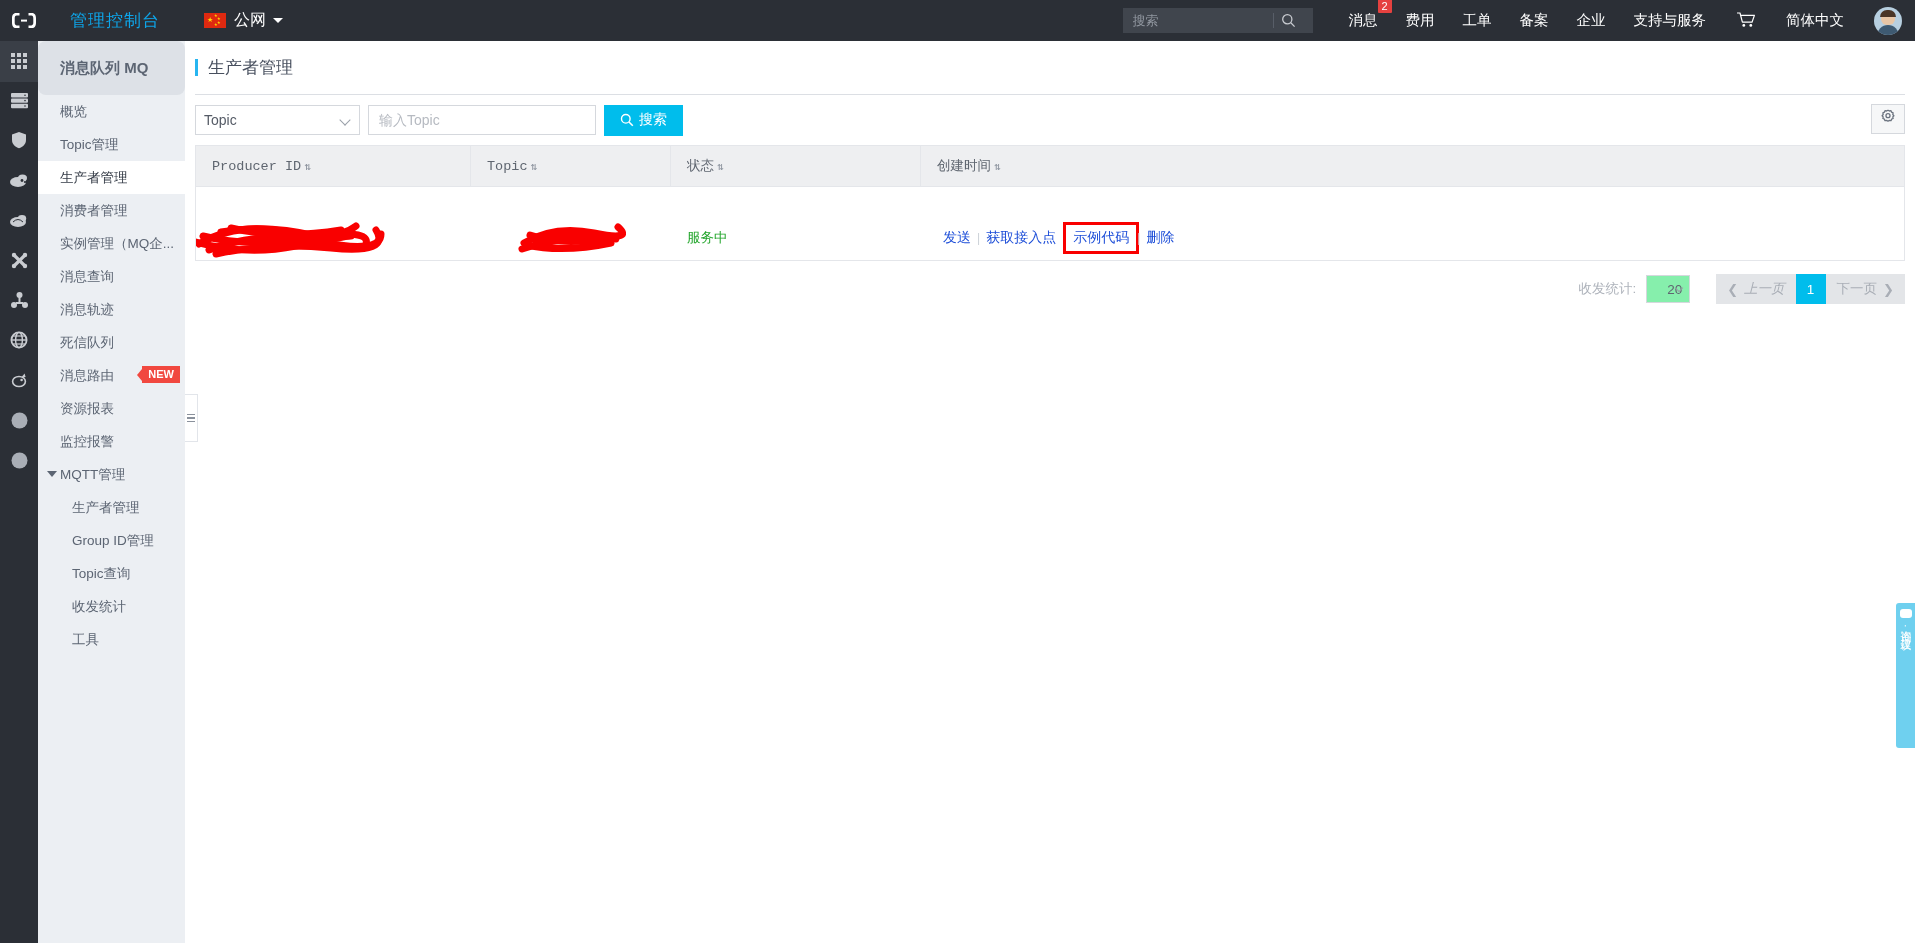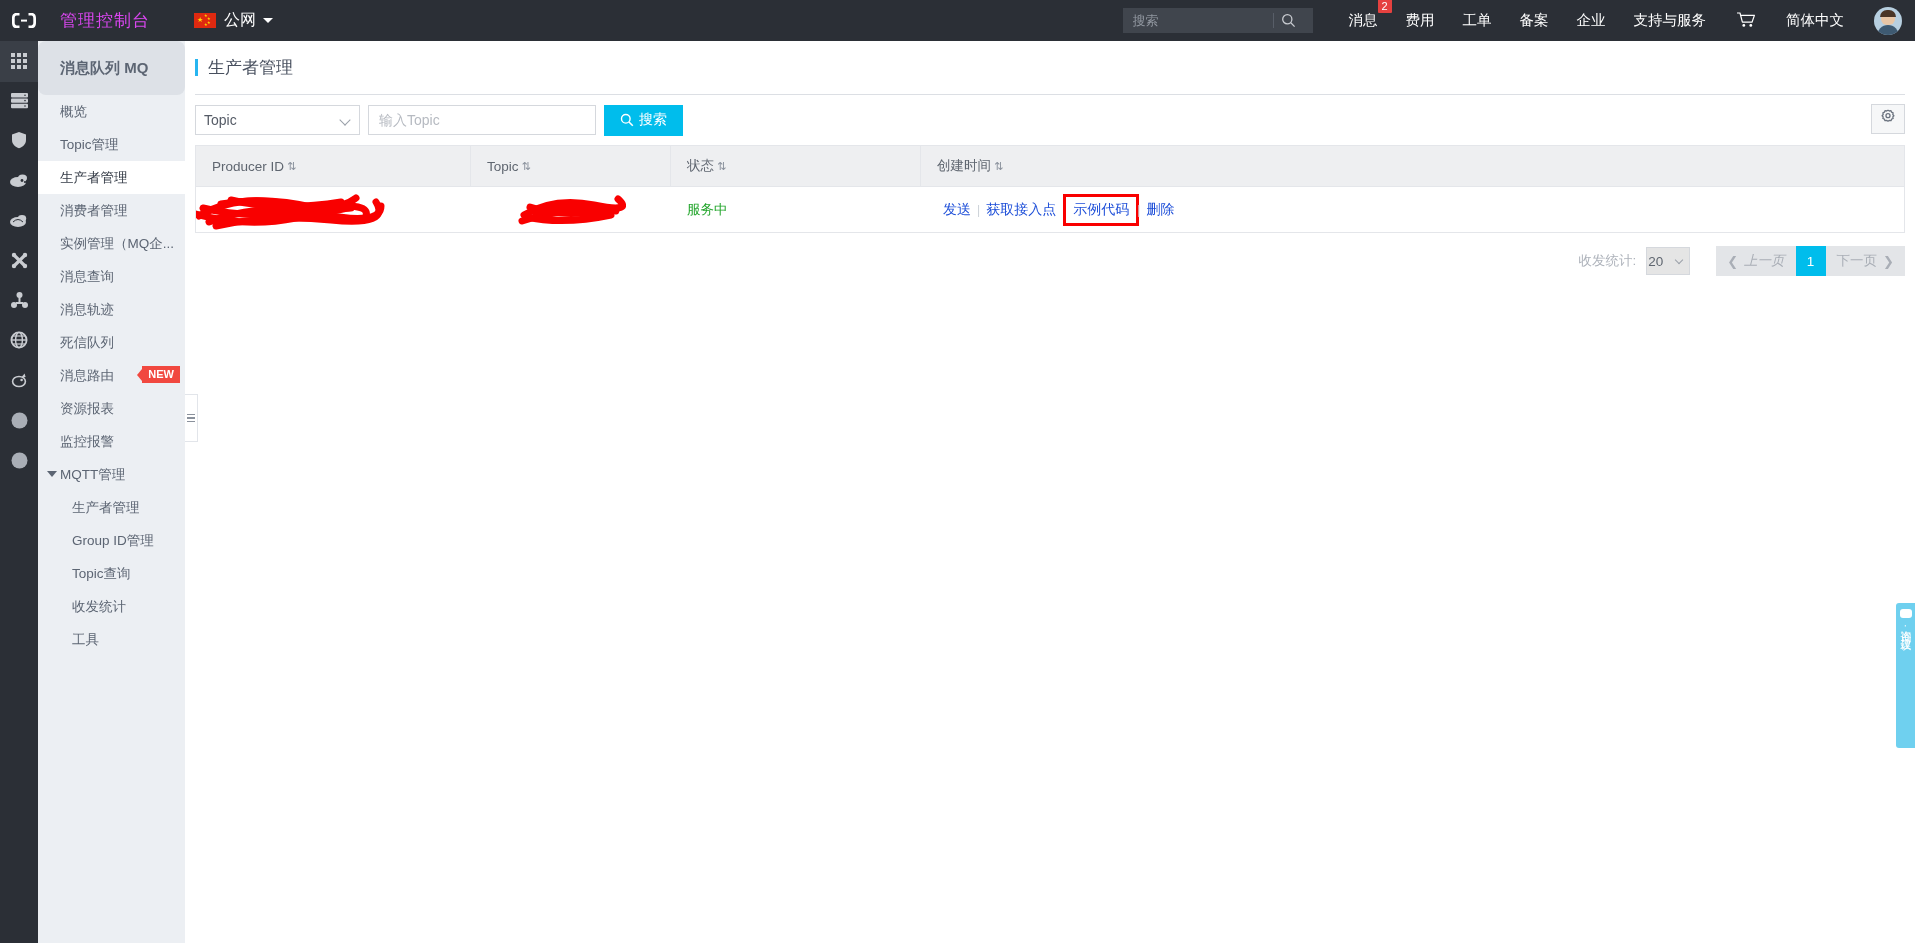--- a/index.html
+++ b/index.html
@@ -22,22 +22,22 @@
   }
   .logo-box {
     width: 47px; height: 41px;
     display: flex; align-items: center; justify-content: center;
   }
   .logo-mark {
     width: 26px; height: 17px;
     position: relative;
   }
   .console-title {
-    font-size: 17px; color: #d946ef;
-    margin-left: 13px; letter-spacing: 1px;
+    font-size: 17px; color: #0ea5e9;
+    margin-left: 23px; letter-spacing: 1px;
     white-space: nowrap;
   }
   .net-select {
     display: flex; align-items: center;
     margin-left: 44px; cursor: pointer;
   }
   .flag {
     width: 22px; height: 15px; background: #de2910;
     position: relative; display: inline-block;
     margin-right: 8px;
@@ -251,36 +251,37 @@
     border: 1px solid #d5d8dd; background: #f6f7f8;
     display: flex; align-items: center; justify-content: center;
     cursor: pointer;
   }
 
   
   .tbl { margin: 0 10px; border: 1px solid #e4e6ea; border-bottom: 0; }
   .thead {
     display: flex; height: 41px; background: #eeeff1;
     border-bottom: 1px solid #e4e6ea;
+    font-family: Liberation Mono, monospace;
   }
   .th {
     display: flex; align-items: center;
     font-size: 13.5px; color: #5f6670;
     padding-left: 16px;
     border-right: 1px solid #e4e6ea;
     white-space: nowrap;
   }
   .th:last-child { border-right: 0; }
   .c1 { width: 275px; } .c2 { width: 200px; }
   .c3 { width: 250px; } .c4 { width: 345px; } .c5 { flex: 1; }
   .sort-ico {
     display: inline-block; margin-left: 3px;
     font-size: 11px; color: #8a919c; letter-spacing: -2px;
   }
-  .tbody { background: #fff; }
+  .tbody { background: #fff; margin-top: 28px; }
   .tr {
     display: flex; height: 46px; align-items: center;
     border-bottom: 1px solid #e4e6ea;
   }
   .td {
     font-size: 13.5px; color: #5f6670;
     padding-left: 16px; height: 46px;
     display: flex; align-items: center;
     position: relative; overflow: hidden;
   }
@@ -303,23 +304,23 @@
 
   
   .pager {
     display: flex; align-items: center; justify-content: flex-end;
     height: 56px; padding-right: 10px;
   }
   .pg-label { font-size: 13.5px; color: #aeb3bb; margin-right: 10px; }
   .pg-sel-wrap { position: relative; margin-right: 26px; }
   .pg-select {
     width: 44px; height: 28px;
-    border: 1px solid #d5d8dd; background: #e5e5e5;
+    border: 1px solid #d5d8dd; background: #86efac;
     font-size: 13.5px; color: #5f6670;
-    padding-left: 1px; outline: none;
+    padding-left: 20px; outline: none;
     appearance: none; -webkit-appearance: none;
     font-family: "Liberation Sans", sans-serif; cursor: pointer;
   }
   .pg-sel-wrap .chev {
     position: absolute; right: 8px; top: 10px;
     width: 6px; height: 6px;
     border-right: 1.5px solid #9aa0a9;
     border-bottom: 1.5px solid #9aa0a9;
     transform: rotate(45deg); pointer-events: none;
   }

